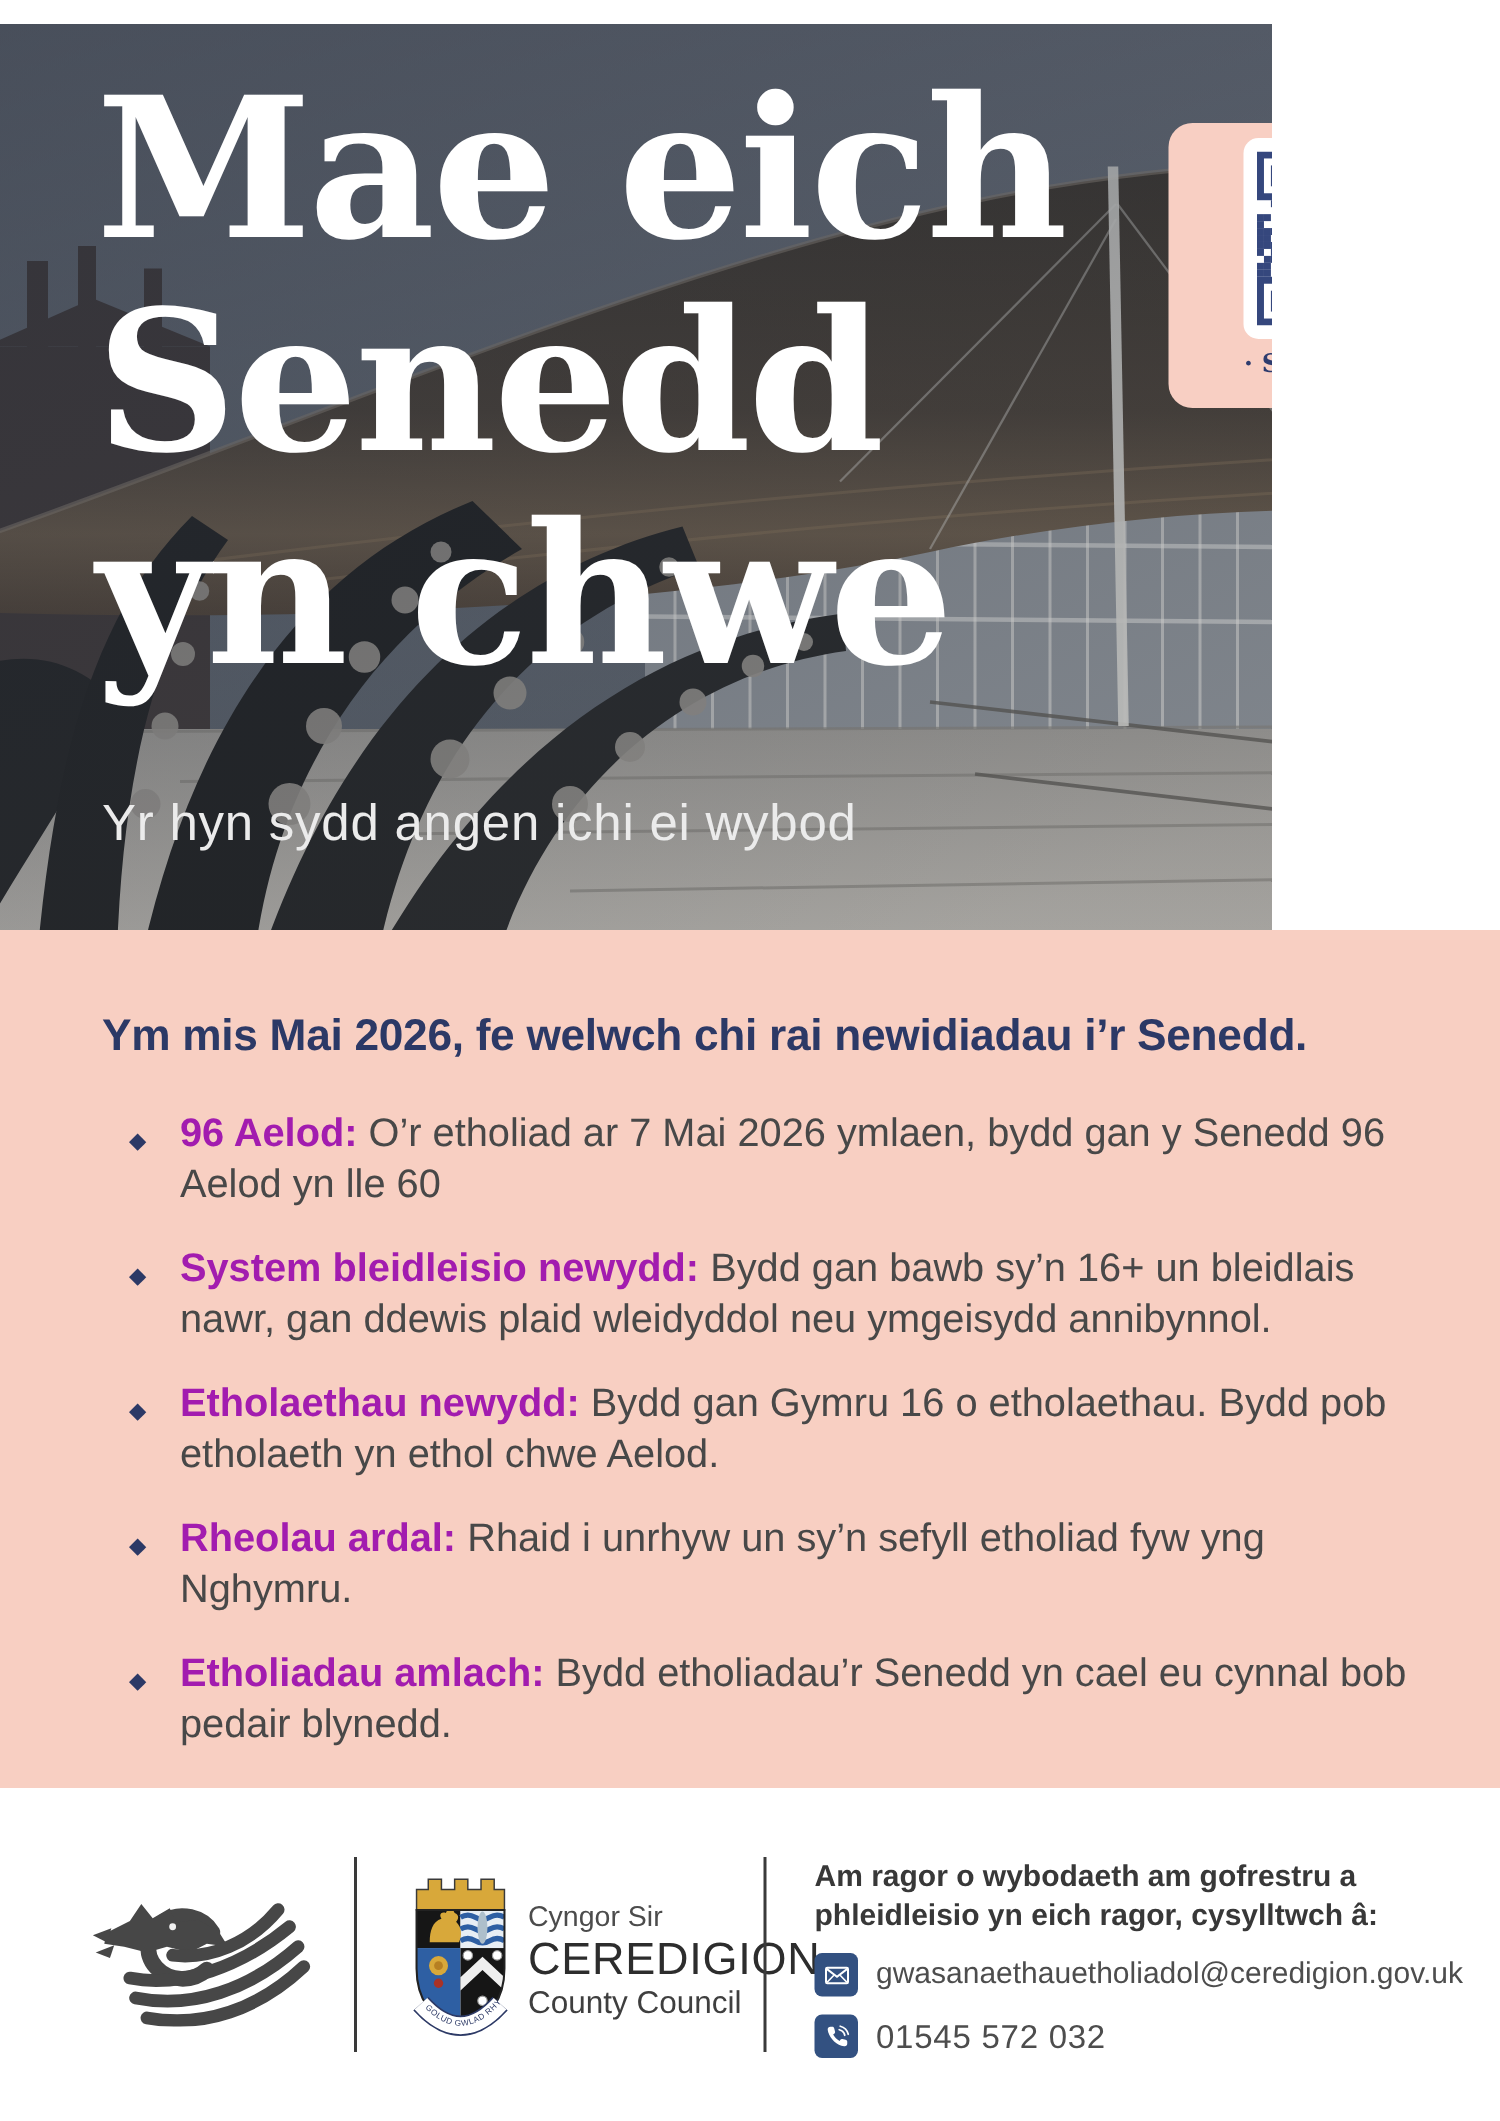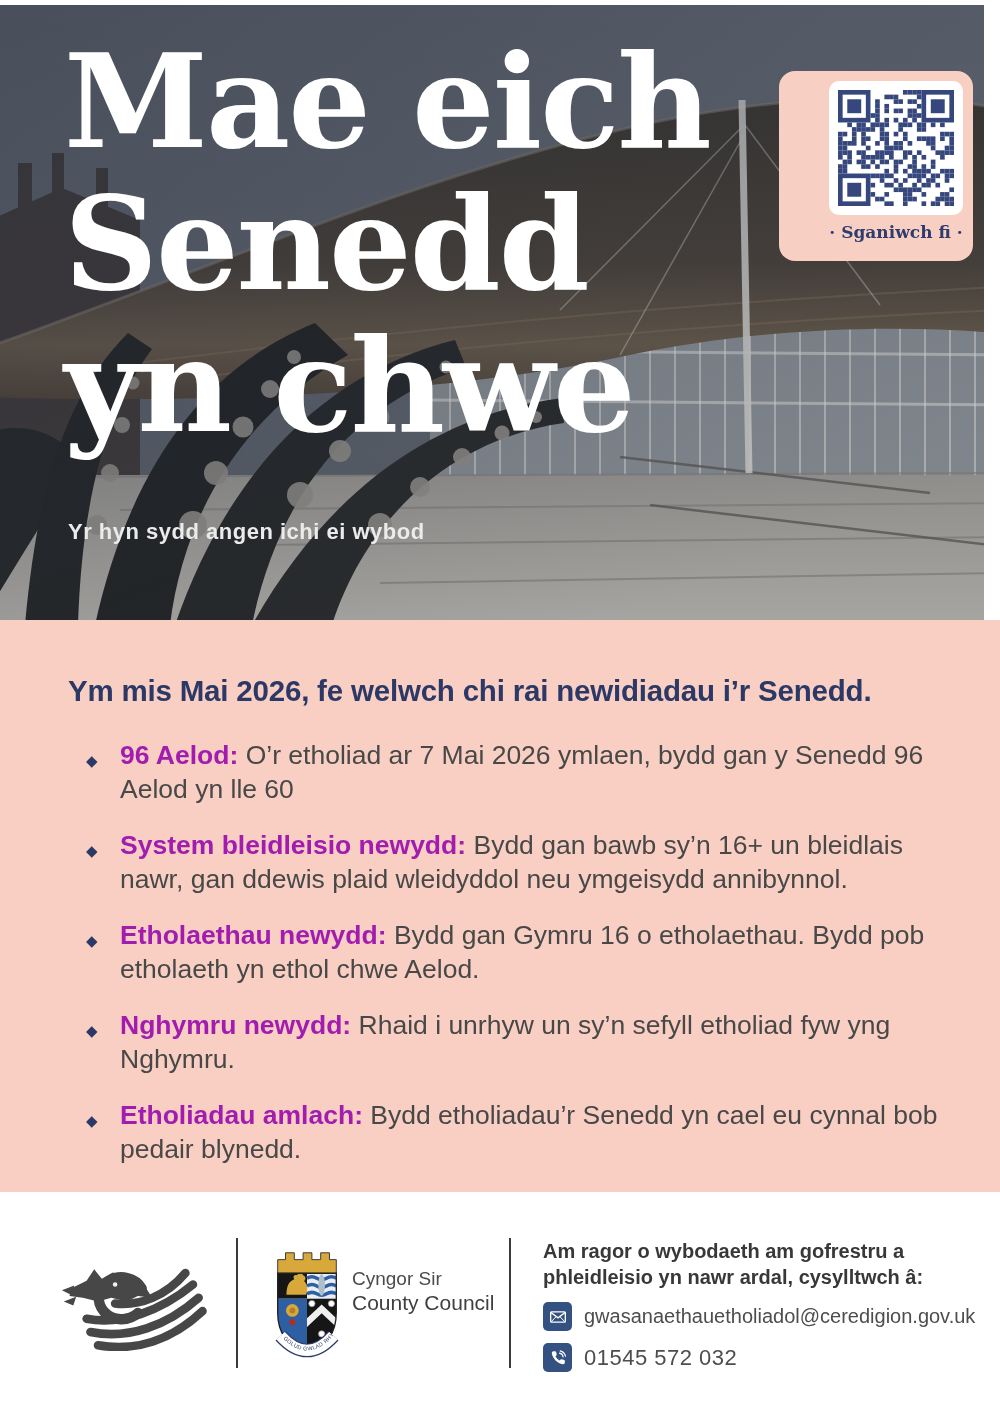--- a/index.html
+++ b/index.html
@@ -1,26 +1,26 @@
 <!DOCTYPE html>
 <html><head>
 <meta charset="utf-8">
 <style>
   html,body{margin:0;padding:0;background:#ffffff;}
   .poster{position:relative;width:1000px;height:1414px;overflow:hidden;
           font-family:"Liberation Sans",sans-serif;background:#fff;}
 
   
-  .hero{position:absolute;top:5px;left:0;width:984px;height:620px;overflow:hidden;background:#6d28d9;}
+  .hero{position:absolute;top:16px;left:0;width:848px;height:620px;overflow:hidden;background:#6d28d9;}
   .hero svg.photo{position:absolute;top:0;left:0;width:1000px;height:620px;display:block;}
   .hero-title{position:absolute;top:26px;left:64px;color:#ffffff;
               font-family:"DejaVu Serif",serif;font-weight:bold;
               font-size:130px;line-height:142px;letter-spacing:-2px;}
   .hero-subtitle{position:absolute;top:514px;left:68px;color:#ebebeb;
-                 font-size:22px;font-weight:700;letter-spacing:0.5px;}
+                 font-size:34px;font-weight:400;letter-spacing:0.5px;}
   .qr-panel{position:absolute;top:66px;left:779px;width:154px;height:190px;
             background:#f8cfc3;border-radius:16px;text-align:center;padding-left:40px;}
   .qr-box{margin:10px auto 0 auto;width:134px;height:134px;background:#ffffff;
           border-radius:10px;display:flex;align-items:center;justify-content:center;}
   .qr-label{margin-top:7px;font-family:"DejaVu Serif",serif;font-weight:bold;
             font-size:17px;color:#2e3c6e;}
 
   
   .info{position:absolute;top:620px;left:0;width:1000px;height:572px;background:#f8cfc2;
         box-sizing:border-box;padding:54px 58px 0 68px;}
@@ -441,21 +441,21 @@
         <span class="lead">System bleidleisio newydd:</span>
         <span>Bydd gan bawb sy’n 16+ un bleidlais nawr, gan ddewis plaid wleidyddol neu ymgeisydd annibynnol.</span>
       </li>
       <li>
         <span class="diamond">◆</span>
         <span class="lead">Etholaethau newydd:</span>
         <span>Bydd gan Gymru 16 o etholaethau. Bydd pob etholaeth yn ethol chwe Aelod.</span>
       </li>
       <li>
         <span class="diamond">◆</span>
-        <span class="lead">Nghymru newydd:</span>
+        <span class="lead">Rheolau ardal:</span>
         <span>Rhaid i unrhyw un sy’n sefyll etholiad fyw yng Nghymru.</span>
       </li>
       <li>
         <span class="diamond">◆</span>
         <span class="lead">Etholiadau amlach:</span>
         <span>Bydd etholiadau’r Senedd yn cael eu cynnal bob pedair blynedd.</span>
       </li>
     </ul>
   </div>
 
@@ -507,29 +507,30 @@
       <path d="M13,30 h60 v40 c0,24 -13,36 -30,42 c-17,-6 -30,-18 -30,-42 Z" fill="none" stroke="#222" stroke-width="1.4"></path>
       <path id="mot" d="M16,94 Q43,124 70,94" fill="none" stroke="#2d3a66" stroke-width="14"></path>
       <path d="M16,94 Q43,124 70,94" fill="none" stroke="#ffffff" stroke-width="11.5"></path>
       <text font-size="5.6" fill="#2d3a66" letter-spacing="0.4" font-family="Liberation Sans, sans-serif">
         <textPath href="#mot" startOffset="6%">GOLUD GWLAD RHYDDID</textPath>
       </text>
     </svg>
 
     <div class="council">
       <div class="council-l1">Cyngor Sir</div>
+      <div class="council-l2">CEREDIGION</div>
       <div class="council-l3">County Council</div>
     </div>
 
     <div class="vdiv vdiv2"></div>
 
     <div class="contact">
       <div class="contact-heading">
         <div>Am ragor o wybodaeth am gofrestru a</div>
-        <div>phleidleisio yn nawr ardal, cysylltwch â:</div>
+        <div>phleidleisio yn eich ragor, cysylltwch â:</div>
       </div>
       <div class="contact-row">
         <span class="cicon">
           <svg width="20" height="20" viewBox="0 0 24 24" aria-hidden="true">
             <rect x="3.2" y="5.8" width="17.6" height="12.4" rx="1" fill="none" stroke="#fff" stroke-width="1.6"></rect>
             <path d="M3.5,6.5 L12,13 L20.5,6.5" fill="none" stroke="#fff" stroke-width="1.6"></path>
             <path d="M4,17.5 L9.5,11.8 M20,17.5 L14.5,11.8" stroke="#fff" stroke-width="1.2"></path>
           </svg>
         </span>
         <span class="contact-email">gwasanaethauetholiadol@ceredigion.gov.uk</span>

